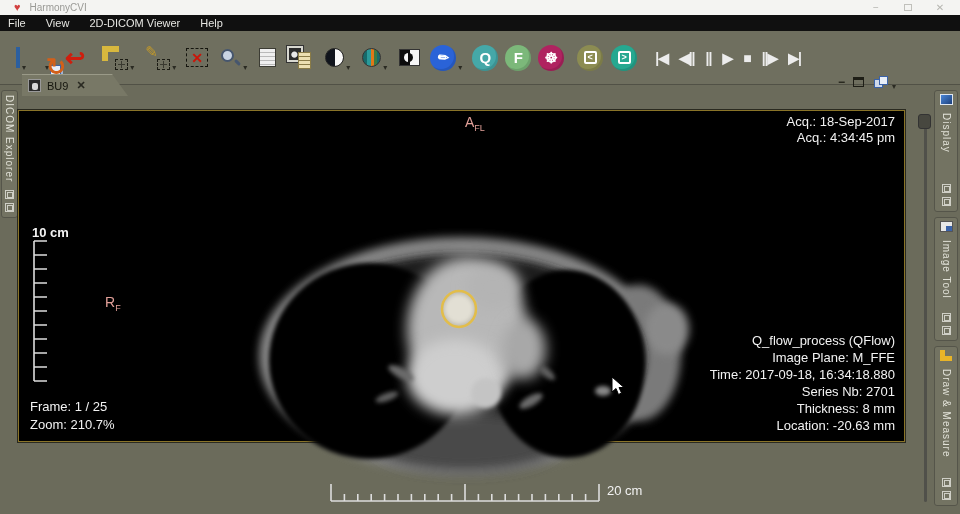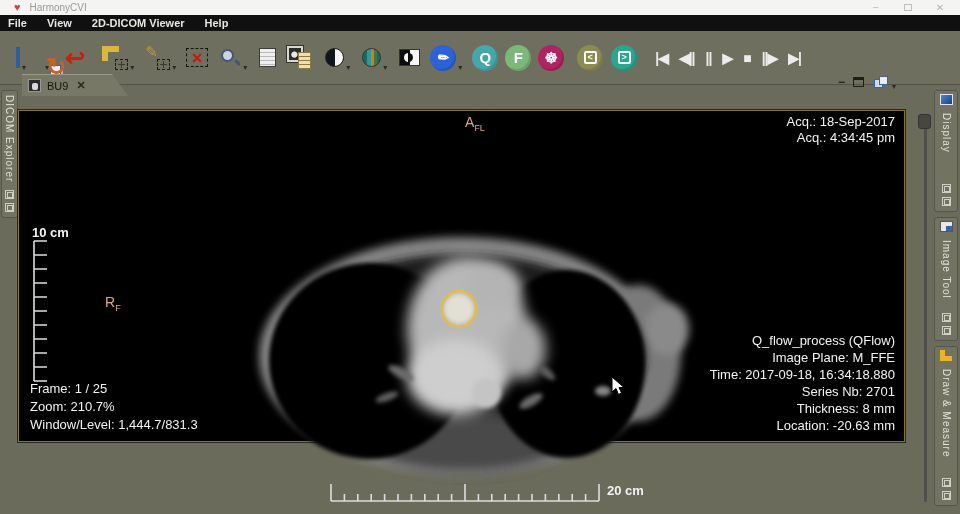--- a/index.html
+++ b/index.html
@@ -12,21 +12,21 @@
   #titlebar { left:0; top:0; width:960px; height:15px; background:#f4f4f2;
               display:flex; align-items:center; padding:0 6px; }
   #titlebar .heart { color:#d24040; font-size:11px; margin-left:8px; line-height:1; }
   #titlebar .title { color:#9a9a96; font-size:10px; margin-left:9px; }
   #titlebar .spacer { flex:1; }
   .wbtn { color:#b5b5b0; font-size:10px; width:28px; text-align:center; line-height:1; }
   .wmax { width:8px; height:7px; border:1px solid #c0c0bb; display:inline-block; margin:0 14px; }
 
   
   #menubar { left:0; top:15px; width:960px; height:16px; background:#101010;
-             display:flex; align-items:center; gap:20px; padding-left:8px;font-weight:bold; }
+             display:flex; align-items:center; gap:20px; padding-left:8px; }
   .menu-item { color:#e6e6e2; font-size:11px; }
 
   
   #toolbar { left:0; top:31px; width:960px; height:54px; background:#6f6f5f;
              border-bottom:1px solid #515146; display:flex; align-items:center;
              padding-left:16px; }
   .dd { color:#2a2a22; font-size:8px; align-self:flex-end; margin:0 0 12px 2px; }
   .tico { position:relative; display:inline-block; }
 
   .i-grid { width:21px; height:17px; border:2px solid #2b5fa0; background:
@@ -141,21 +141,21 @@
   
   #viewer { left:18px; top:110px; width:887px; height:332px; background:#000;
       border:1px solid #8a7428; outline:1px solid #2a2a20; }
   .ovl { position:absolute; color:#f2f2f2; font-size:13px; }
   .pink { color:#e2a099; }
   .marker-sub { font-size:9px; vertical-align:-4px; }
   #acq { right:9px; top:3px; text-align:right; line-height:16px; }
   #stats { left:11px; bottom:7px; line-height:18px; }
   #series { right:9px; bottom:7px; text-align:right; line-height:17px; }
   #vrlabel { left:13px; top:114px;font-weight:bold; }
-  #hrlabel { left:588px; top:372px;font-weight:bold; }
+  #hrlabel { left:588px; top:372px; }
   #marker-top { left:446px; top:3px; font-size:14px; }
   #marker-left { left:86px; top:183px; font-size:14px; }
 
   
   #slidertrack { left:924px; top:120px; width:3px; height:382px; background:#50504a;
       border-radius:2px; }
   #sliderthumb { left:918px; top:114px; width:13px; height:15px; background:#47473f;
       border:1px solid #333; border-radius:3px; }
 </style>
 </head>
@@ -373,21 +373,20 @@
     <svg width="280" height="24" style="position:absolute;left:310px;top:368px">
       <path d="M2 22 H270 M2 22 V5 M270 22 V5 M136 22 V5
                M15.4 22 V15 M28.8 22 V15 M42.2 22 V15 M55.6 22 V15 M69 22 V15 M82.4 22 V15 M95.8 22 V15 M109.2 22 V15 M122.6 22 V15
                M149.4 22 V15 M162.8 22 V15 M176.2 22 V15 M189.6 22 V15 M203 22 V15 M216.4 22 V15 M229.8 22 V15 M243.2 22 V15 M256.6 22 V15" stroke="#ddd" stroke-width="1.6" fill="none"></path>
     </svg>
     <div id="hrlabel" class="ovl">20 cm</div>
 
     <div id="stats" class="ovl">
       <div>Frame: 1 / 25</div>
       <div>Zoom: 210.7%</div>
-      <div>Window/Level: 1,444.7/831.3</div>
     </div>
 
     <div id="series" class="ovl">
       <div>Q_flow_process (QFlow)</div>
       <div>Image Plane: M_FFE</div>
       <div>Time: 2017-09-18, 16:34:18.880</div>
       <div>Series Nb: 2701</div>
       <div>Thickness: 8 mm</div>
       <div>Location: -20.63 mm</div>
     </div>

